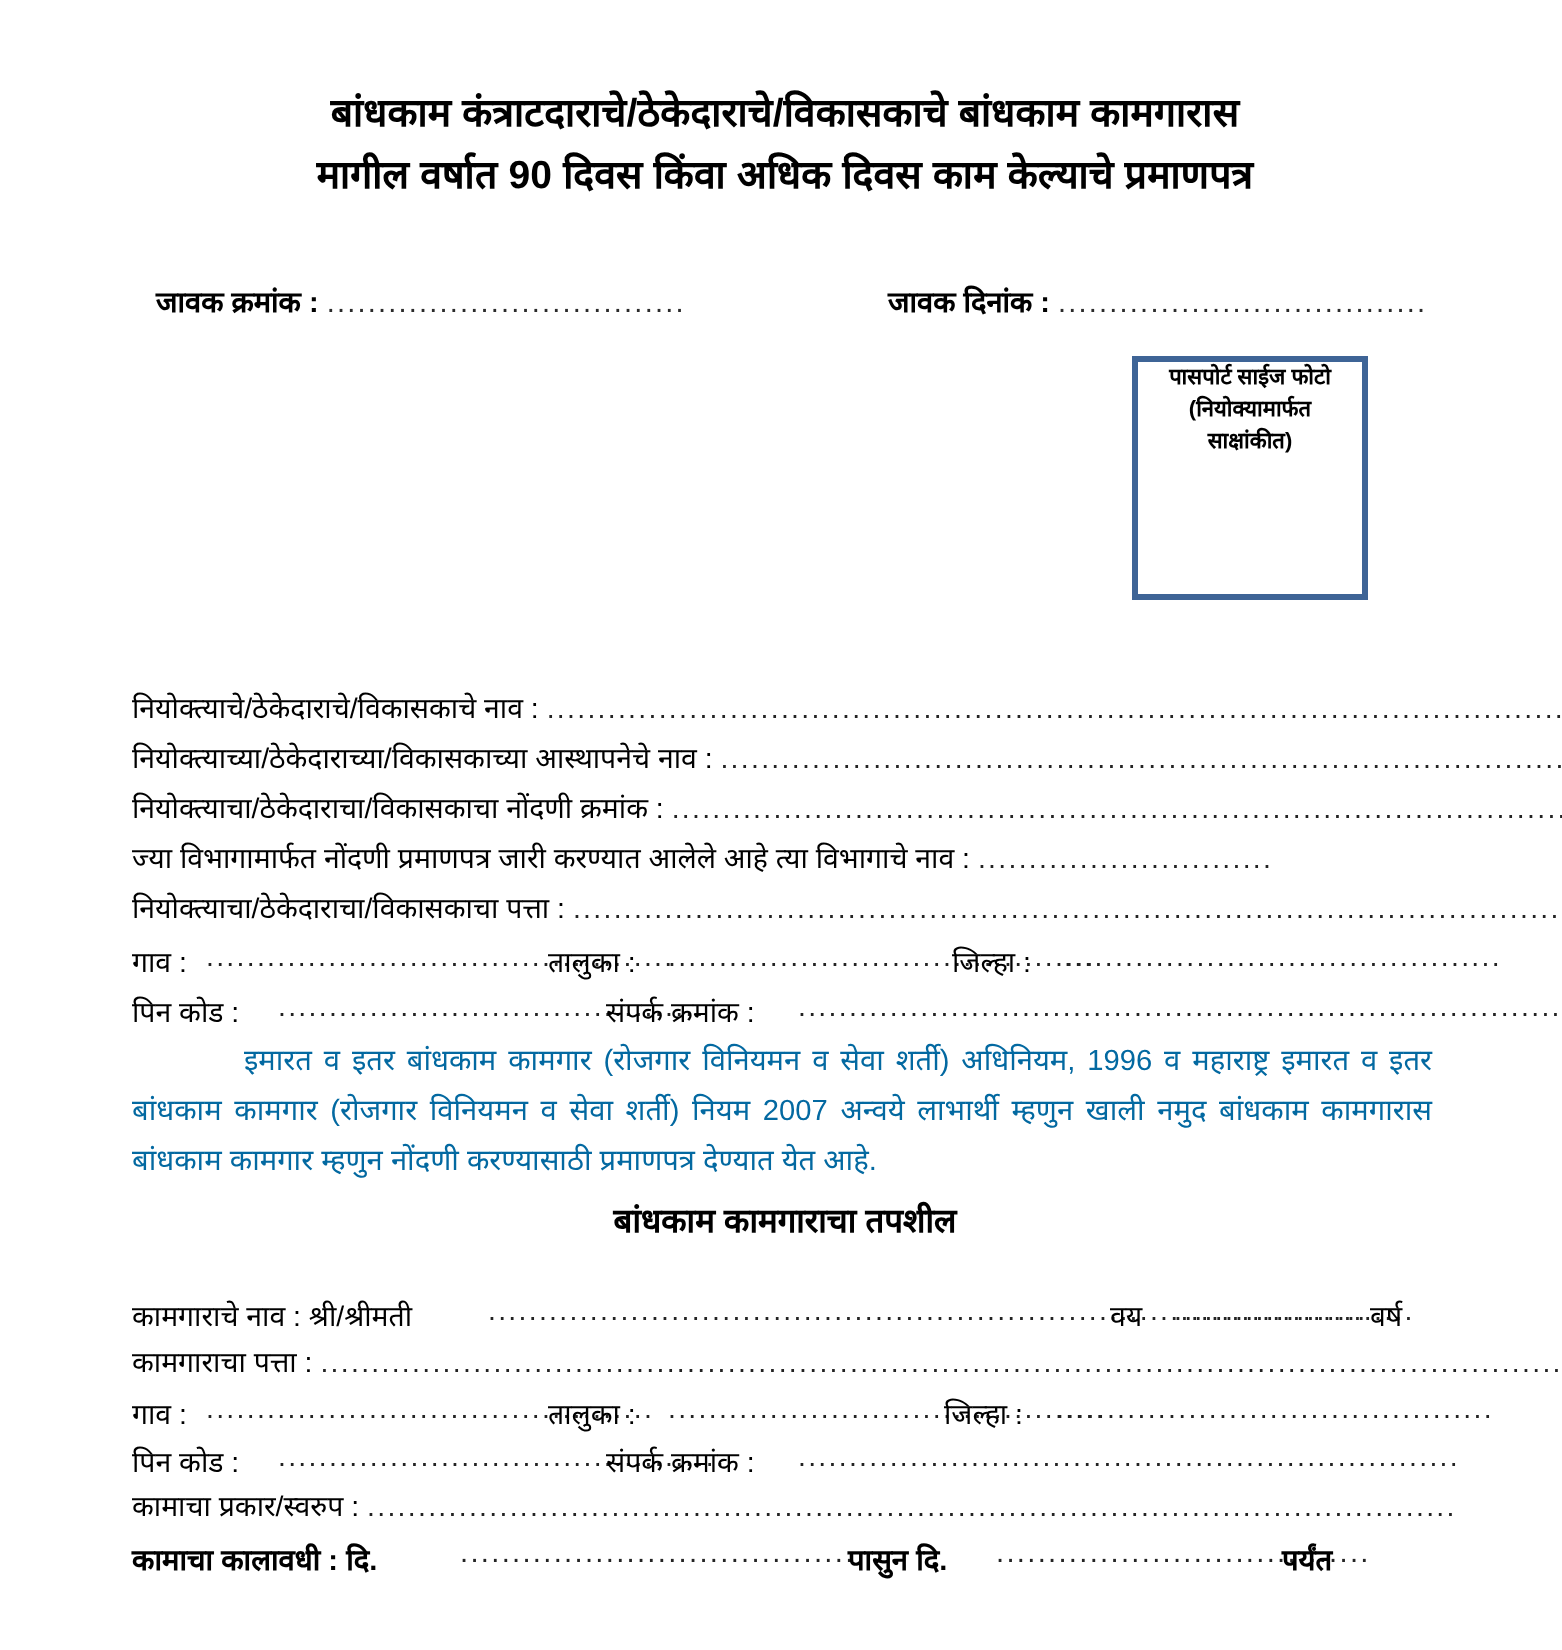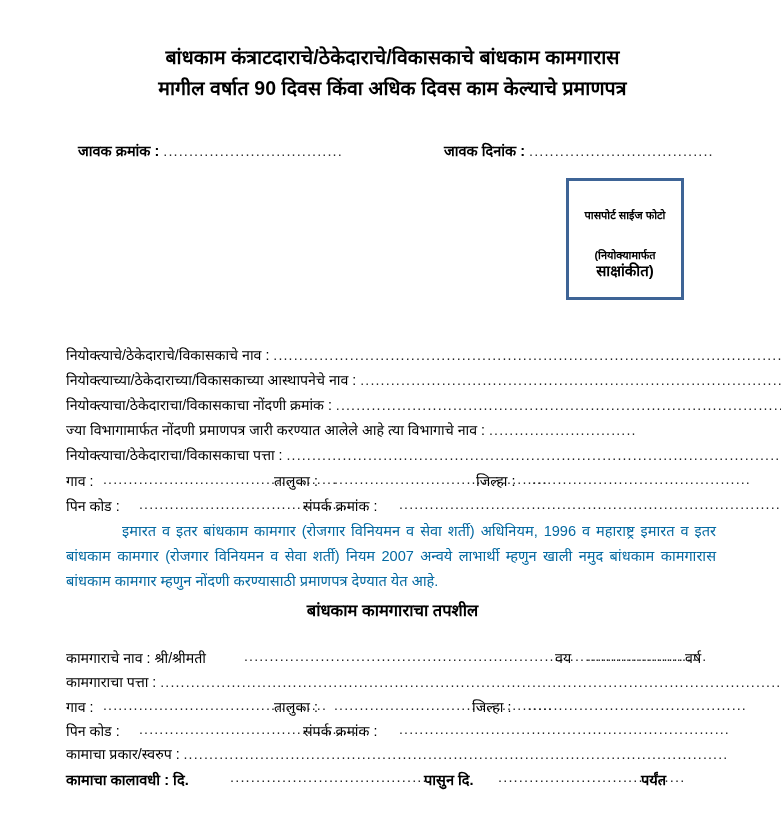--- a/index.html
+++ b/index.html
@@ -68,37 +68,36 @@
     top: 178px;
     width: 118px;
     height: 122px;
     border: 3px solid #3e6496;
     background: #ffffff;
     box-sizing: border-box;
     display: flex;
     flex-direction: column;
     align-items: center;
     justify-content: flex-start;
-    padding-top: 26px;
   }
   .photo-line1 {
     font-size: 11px;
     font-weight: bold;
     line-height: 16px;
     text-align: center;
   }
   .photo-line2 {
     font-size: 11px;
     font-weight: bold;
     line-height: 16px;
     text-align: center;
-    margin-top: 24px;
+    margin-top: 0;
   }
   .photo-line3 {
-    font-size: 15px;
+    font-size: 11px;
     font-weight: bold;
     line-height: 16px;
   }
 
   
   .section-heading {
     position: absolute;
     left: 60px;
     width: 665px;
     text-align: center;

